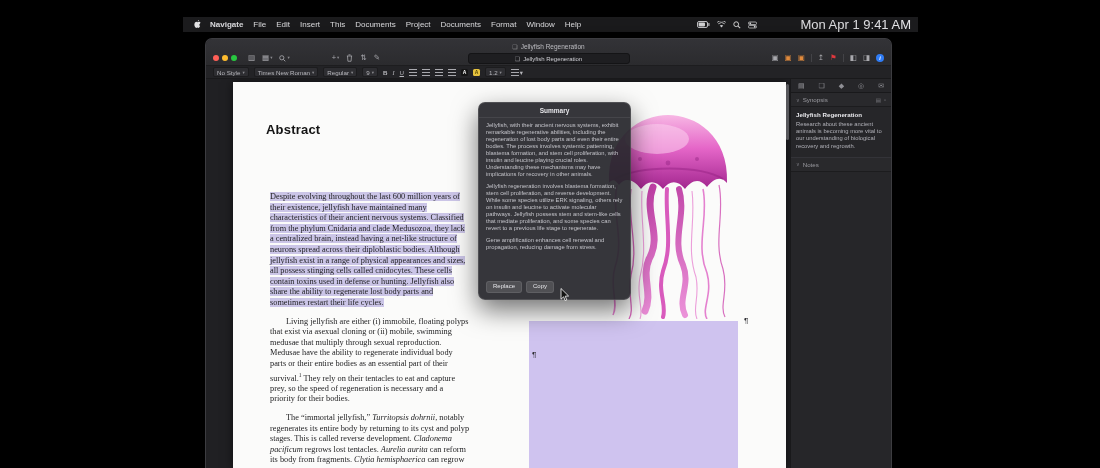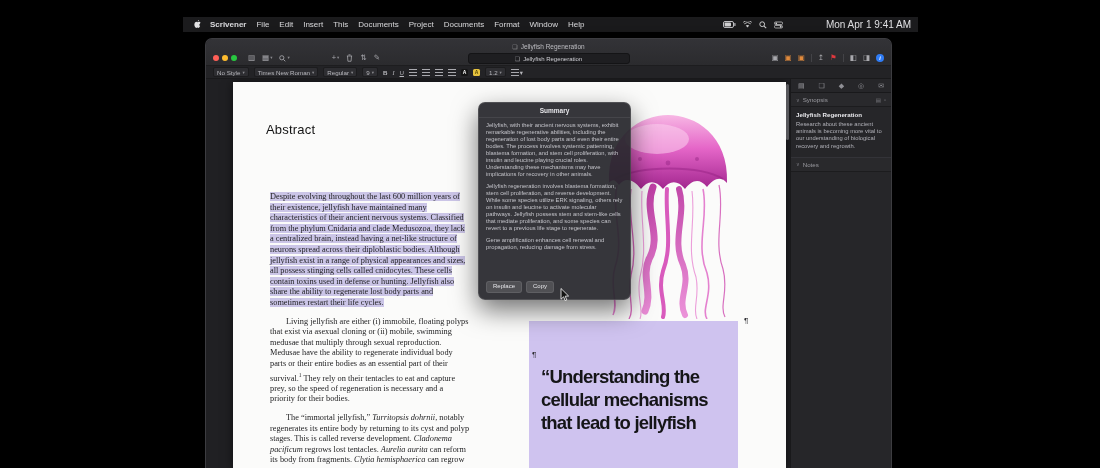--- a/index.html
+++ b/index.html
@@ -9,21 +9,21 @@
   .desktop{position:absolute;left:183px;top:17px;width:735px;height:451px;}
 
   
   .menubar{position:absolute;left:0;top:0;right:0;height:15px;background:rgba(29,29,31,.97);
            display:flex;align-items:center;padding:0 7px;color:#e3e3e6;font-size:8px;}
   .menu-item{padding:0 5px;white-space:nowrap;}
   .menu-item.app{font-weight:bold;}
   .apple{display:flex;align-items:center;padding:0 4px;}
   .mb-right{margin-left:auto;display:flex;align-items:center;gap:7px;}
   .mb-right svg{display:block;}
-  .clock{font-size:10px;color:#e9e9ec;white-space:nowrap;margin-left:36px;}
+  .clock{font-size:13px;color:#e9e9ec;white-space:nowrap;margin-left:36px;}
 
   
   .window{position:absolute;left:22px;top:21px;width:685px;bottom:0;background:#252528;
           border-radius:7px 7px 0 0;overflow:hidden;display:flex;flex-direction:column;
           box-shadow:0 12px 40px rgba(0,0,0,.65);border:1px solid #3c3c40;border-bottom:none;}
   .win-header{background:linear-gradient(#333337,#2b2b2e);border-bottom:1px solid #1d1d1f;}
   .win-title-row{height:10px;display:flex;align-items:center;justify-content:center;gap:3px;
                  font-size:6.5px;color:#bdbdc2;padding-top:2px;}
   .doc-glyph{font-size:6px;color:#9a9a9f;}
   .toolbar{height:14px;display:flex;align-items:center;padding:0 7px;gap:7px;position:relative;
@@ -56,21 +56,21 @@
   .chip{width:7px;height:7px;border-radius:1.5px;display:flex;align-items:center;justify-content:center;
         font-size:5px;font-weight:bold;}
   .chip-text{background:#151515;color:#fff;}
   .chip-high{background:#e6c23e;color:#584a05;}
 
   
   .content{flex:1;display:flex;min-height:0;position:relative;}
   .editor{flex:1;background:#202023;position:relative;overflow:hidden;}
   .page{position:absolute;left:27px;top:3px;width:553px;height:calc(100% - 3px);background:#fbfbfa;
         box-shadow:0 0 10px rgba(0,0,0,.55);overflow:hidden;}
-  .h-abstract{position:absolute;left:33px;top:40px;font-size:13px;font-weight:400;color:#141414;letter-spacing:.2px;}
+  .h-abstract{position:absolute;left:33px;top:40px;font-size:13px;font-weight:700;color:#141414;letter-spacing:.2px;}
   .h-intro{position:absolute;left:33px;top:76px;font-size:16px;font-weight:700;color:#111;}
   .body-col{position:absolute;left:33px;top:106px;width:208px;font-family:"Liberation Serif",serif;
             font-size:8.3px;line-height:10.6px;color:#1d1d1f;}
   .body-col p{margin:4px;}
   .body-col p + p{margin-top:8px;text-indent:16px;}
   .hl{background:#cbc5e7;}
   sup{font-size:5.5px;}
   .jelly{position:absolute;left:352px;top:25px;width:166px;height:212px;z-index:2;}
   .quote-block{position:absolute;left:296px;top:239px;bottom:0;width:209px;background:#cfc3ef;z-index:3;
                padding:44px 10px 0 12px;box-sizing:border-box;font-weight:700;font-size:18.5px;
@@ -115,21 +115,21 @@
   <div class="desktop">
 
     <div class="menubar">
       <span class="apple">
         <span>
           <svg width="7" height="8" viewBox="0 0 14 16">
               <path d="M11.5 8.4c0-2 1.6-3 1.7-3.1-.9-1.4-2.4-1.6-2.9-1.6-1.2-.1-2.4.7-3 .7-.6 0-1.6-.7-2.6-.7C3.3 3.8 2 4.9 1.3 6.5.1 9 1 12.2 2.2 14c.6.9 1.3 1.9 2.2 1.8.9 0 1.2-.6 2.3-.6 1.1 0 1.4.6 2.3.6.9 0 1.6-.9 2.2-1.8.7-1 .9-2 1-2.1-.1 0-1.7-.7-1.7-3.5zM9.4 2.1c.5-.6.8-1.4.7-2.1-.7 0-1.5.5-2 1.1-.4.5-.8 1.3-.7 2 .8.1 1.5-.4 2-1z" fill="#e8e8ea"></path>
             </svg>
         </span>
       </span>
-      <span class="menu-item app">Scrivener</span>
+      <span class="menu-item app">Navigate</span>
       <span class="menu-item">File</span>
       <span class="menu-item">Edit</span>
       <span class="menu-item">Insert</span>
       <span class="menu-item">This</span>
       <span class="menu-item">Documents</span>
       <span class="menu-item">Project</span>
       <span class="menu-item">Documents</span>
       <span class="menu-item">Format</span>
       <span class="menu-item">Window</span>
       <span class="menu-item">Help</span>
@@ -331,21 +331,20 @@
                 <circle cx="55" cy="52" r="2" fill="#8c1d7c" opacity="0.4"></circle>
                 <circle cx="83" cy="56" r="2.4" fill="#8c1d7c" opacity="0.4"></circle>
                 <circle cx="112" cy="52" r="2" fill="#8c1d7c" opacity="0.4"></circle>
               </svg>
             </div>
 
             <span class="pilcrow-right">¶</span>
 
             <div class="quote-block">
               <span class="pilcrow-in">¶</span>
-              <span>“Understanding the cellular mechanisms that lead to jellyfish</span>
             </div>
 
             <div class="popover">
               <div class="pop-title">Summary</div>
               <div class="pop-body">
                 <p>Jellyfish, with their ancient nervous systems, exhibit remarkable regenerative abilities, including the regeneration of lost body parts and even their entire bodies. The process involves systemic patterning, blastema formation, and stem cell proliferation, with insulin and leucine playing crucial roles. Understanding these mechanisms may have implications for recovery in other animals.</p>
                 <p>Jellyfish regeneration involves blastema formation, stem cell proliferation, and reverse development. While some species utilize ERK signaling, others rely on insulin and leucine to activate molecular pathways. Jellyfish possess stem and stem-like cells that mediate proliferation, and some species can revert to a previous life stage to regenerate.</p>
                 <p>Gene amplification enhances cell renewal and propagation, reducing damage from stress.</p>
               </div>
               <div class="pop-actions">

